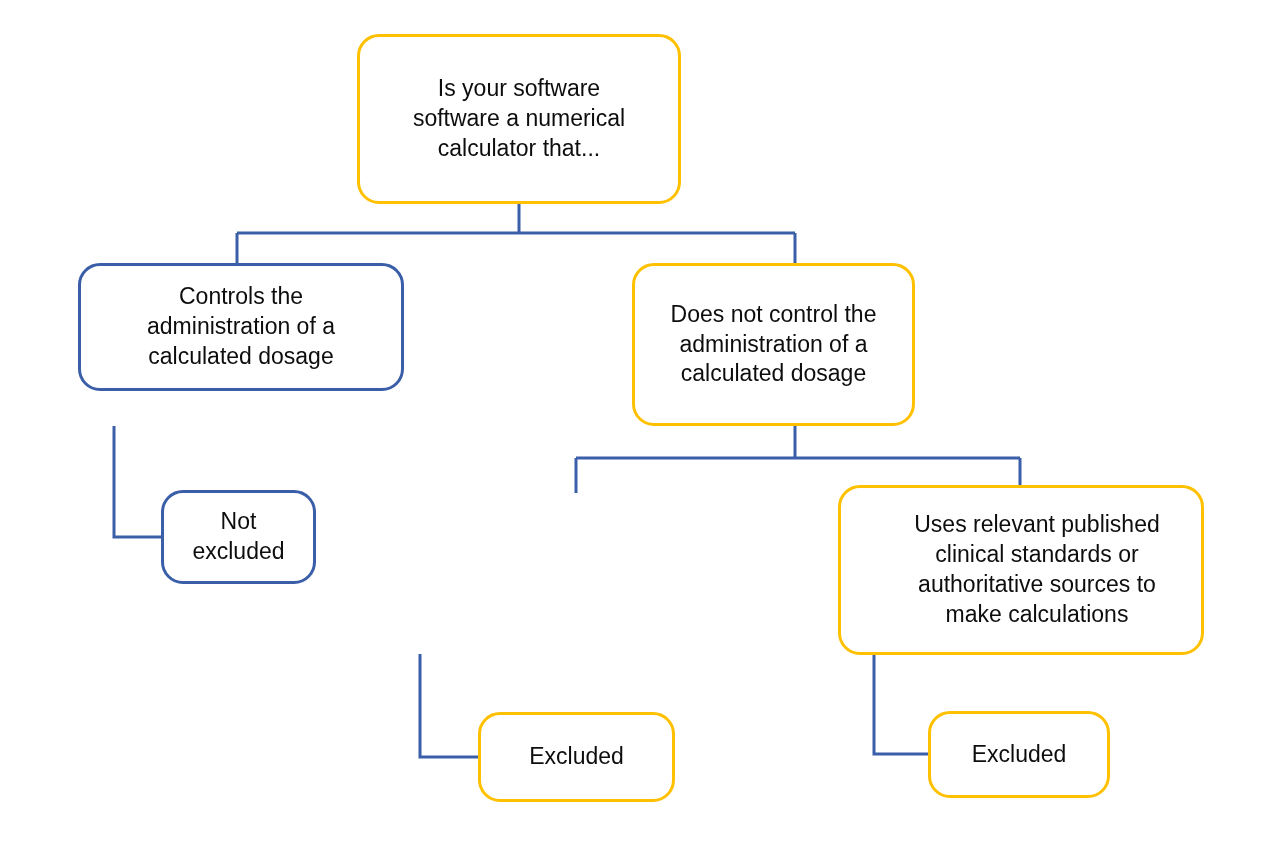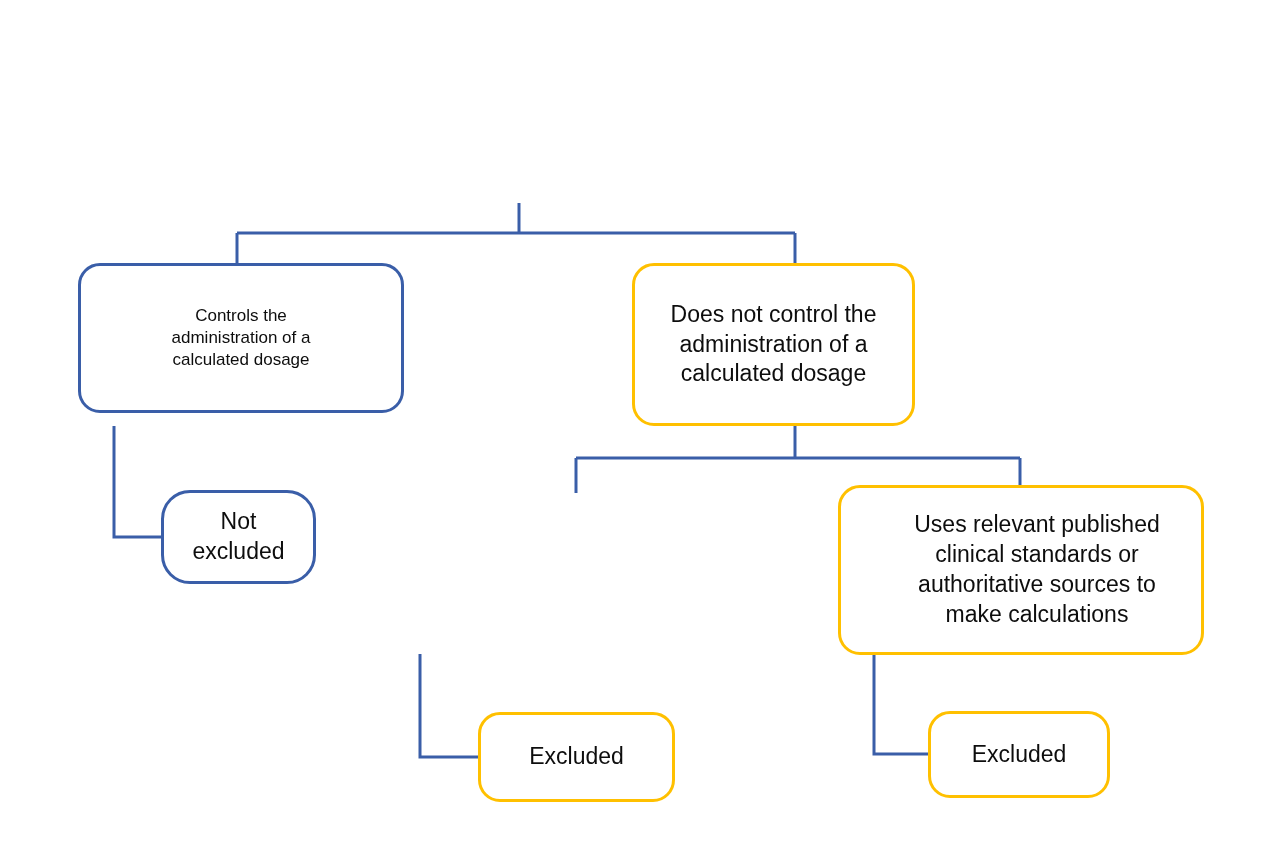--- a/index.html
+++ b/index.html
@@ -46,23 +46,23 @@
   .node.blue   { border-color: #3A5EA8; }
 
   .node-text {
     display: block;
     padding: 0 10px;
     white-space: pre-line;
   }
 
   
   #node-root        { left: 357px; top: 34px;  width: 324px; height: 170px; font-size: 23px; }
-  #node-controls    { left: 78px;  top: 263px; width: 326px; height: 150px; font-size: 17px; }
+  #node-controls    { left: 78px;  top: 263px; width: 326px; height: 128px; font-size: 23px; }
   #node-nocontrol   { left: 632px; top: 263px; width: 283px; height: 163px; font-size: 23px; }
-  #node-notexcluded { left: 161px; top: 490px; width: 155px; height: 94px;  font-size: 23px; border-radius: 29px; }
+  #node-notexcluded { left: 161px; top: 490px; width: 155px; height: 94px;  font-size: 23px; }
   #node-displays    { left: 381px; top: 492px; width: 391px; height: 162px; font-size: 23px; }
   #node-uses        { left: 838px; top: 485px; width: 366px; height: 170px; font-size: 23px; padding-left: 32px; }
   #node-excluded-1  { left: 478px; top: 712px; width: 197px; height: 90px;  font-size: 23px; }
   #node-excluded-2  { left: 928px; top: 711px; width: 182px; height: 87px;  font-size: 23px; }
 </style>
 </head>
 <body>
 
 <div id="flowchart">
 
@@ -80,20 +80,25 @@
       <path d="M 576,458 L 1020,458"></path>
       <path d="M 576,458 L 576,493"></path>
       <path d="M 1020,458 L 1020,487"></path>
 
       <path d="M 420,654 L 420,757 L 480,757"></path>
 
       <path d="M 874,655 L 874,754 L 930,754"></path>
     </g>
   </svg>
 
+  <div class="node orange" id="node-root">
+    <span class="node-text">Is your software
+software a numerical
+calculator that...</span>
+  </div>
 
   <div class="node blue" id="node-controls">
     <span class="node-text">Controls the
 administration of a
 calculated dosage</span>
   </div>
 
   <div class="node orange" id="node-nocontrol">
     <span class="node-text">Does not control the
 administration of a

